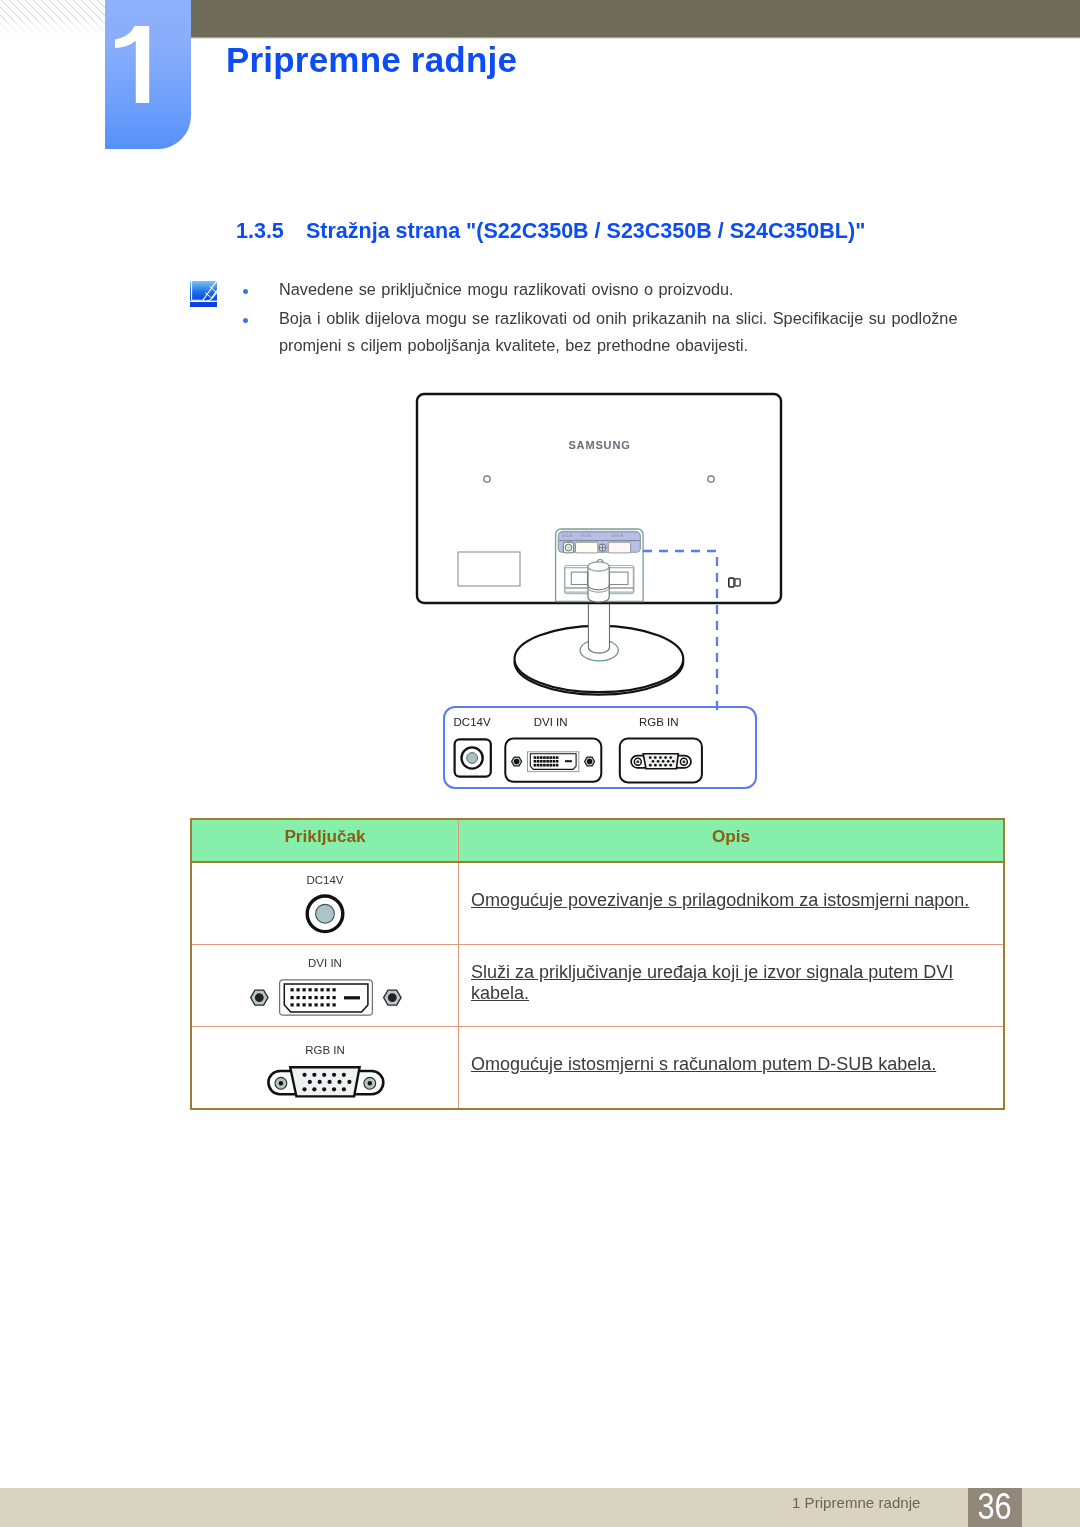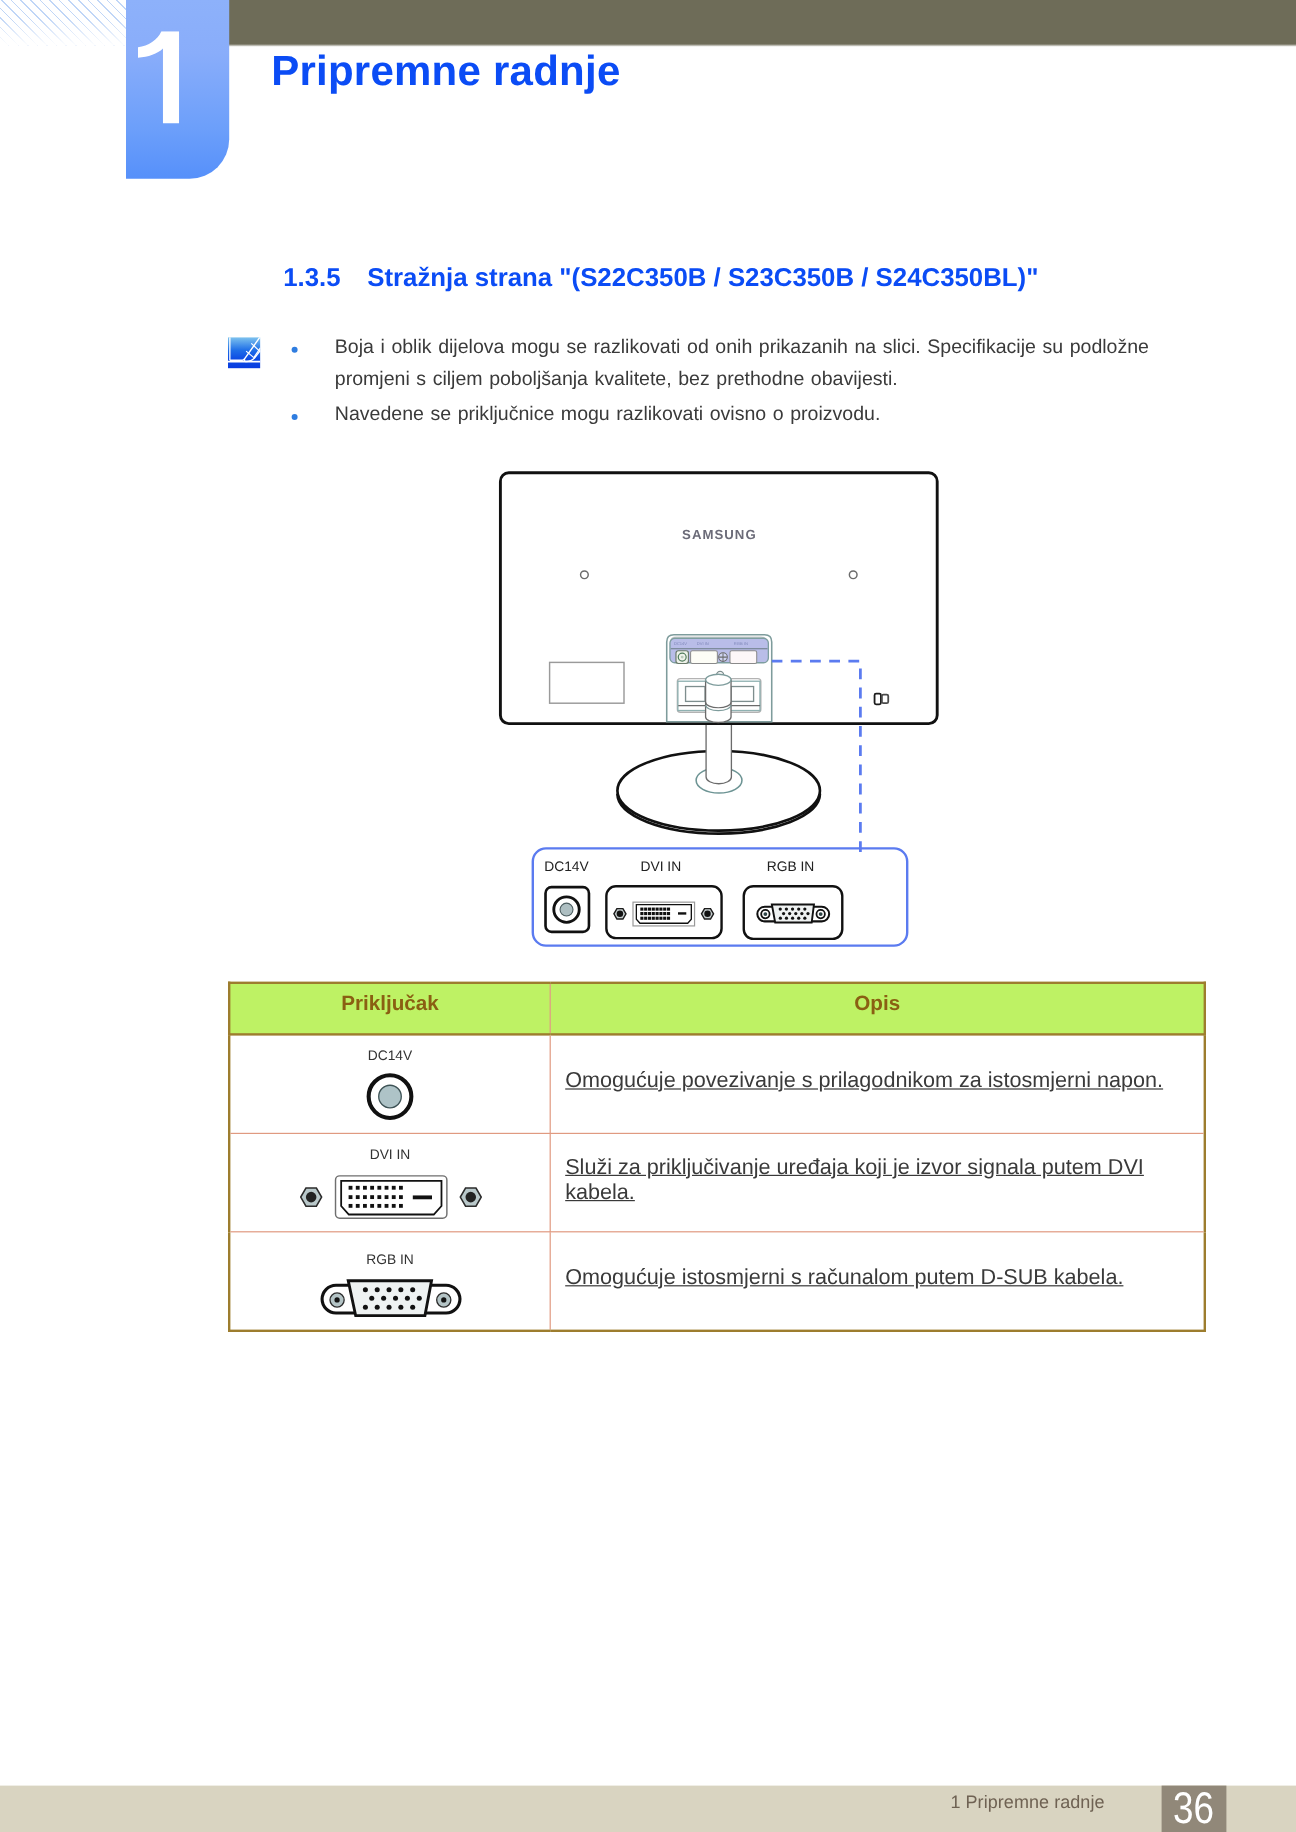--- a/index.html
+++ b/index.html
@@ -38,21 +38,21 @@
 
   
   .diagram{position:absolute;left:400px;top:385px;}
 
   .callout{position:absolute;left:441px;top:704px;}
   .dashline{position:absolute;left:643px;top:545px;}
 
   
   .tbl{position:absolute;left:190px;top:818px;width:815px;border-collapse:collapse;}
   .tbl td,.tbl th{border:1px solid #e09a80;padding:0;}
-  .tbl thead th{background:#bef264;color:#8a5f12;font-size:17.2px;font-weight:bold;height:41px;vertical-align:middle;
+  .tbl thead th{background:#86efac;color:#8a5f12;font-size:17.2px;font-weight:bold;height:41px;vertical-align:middle;
      border-top:2px solid #9d7d2e;border-bottom:2px solid #9d7d2e;}
   .tbl thead th:first-child{border-left:2px solid #9d7d2e;width:266px;}
   .thtxt{display:inline-block;position:relative;top:-4px;}
   .tbl thead th:last-child{border-right:2px solid #9d7d2e;margin-left:38px;}
   .tbl tbody td{height:81px;vertical-align:middle;}
   .tbl tbody td:first-child{border-left:2px solid #9d7d2e;text-align:center;}
   .tbl tbody td:last-child{border-right:2px solid #9d7d2e;padding-left:12px;
      font-size:18px;color:#3a3a3a;position:relative;top:-3px;text-decoration:underline;}
   .tbl tbody tr:last-child td{border-bottom:2px solid #9d7d2e;}
   .cellcap{font-size:11.5px;color:#333;position:absolute;left:0;right:0;text-align:center;top:11px;}
@@ -106,22 +106,22 @@
       <path d="M1.55 19.2 H11.9 Q13.1 19.1 13.8 18.0 L26.6 0" stroke-width="1.15"></path>
       <path d="M13.8 18.0 Q13.3 19.8 14.8 20.3 Q19.4 20.1 22.1 17.3 L27 11.0" stroke-width="1.15"></path>
       <path d="M15.1 11.6 L21.5 17.0" stroke-width="1.0"></path>
       <path d="M21.5 17.0 L27 8.9" stroke-width="1.0"></path>
       <path d="M21.5 17.0 Q21.7 17.2 22.1 17.3" stroke-width="1.0"></path>
       <path d="M19.4 5.1 L27 12.2" stroke-width="1.0"></path>
     </g>
   </svg>
   </div>
   <div class="notes">
+    <div class="noterow"><span class="dot"></span><span>Navedene se priključnice mogu razlikovati ovisno o proizvodu.</span></div>
     <div class="noterow"><span class="dot"></span><span>Boja i oblik dijelova mogu se razlikovati od onih prikazanih na slici. Specifikacije su podložne promjeni s ciljem poboljšanja kvalitete, bez prethodne obavijesti.</span></div>
-    <div class="noterow"><span class="dot"></span><span>Navedene se priključnice mogu razlikovati ovisno o proizvodu.</span></div>
   </div>
 
   <div class="diagram">
   <svg width="400" height="430" viewBox="0 0 400 430" xmlns="http://www.w3.org/2000/svg">
 
     <g>
       <ellipse cx="198.9" cy="274" rx="84.4" ry="33.2" fill="#fff" stroke="#111" stroke-width="2.2"></ellipse>
       <path d="M114.5 276.5 A84.4 33.2 0 0 0 283.3 276.5" fill="none" stroke="#111" stroke-width="2.2"></path>
       <ellipse cx="199.2" cy="265.3" rx="19.1" ry="10.6" fill="#fff" stroke="#6d9494" stroke-width="1.3"></ellipse>
     </g>

